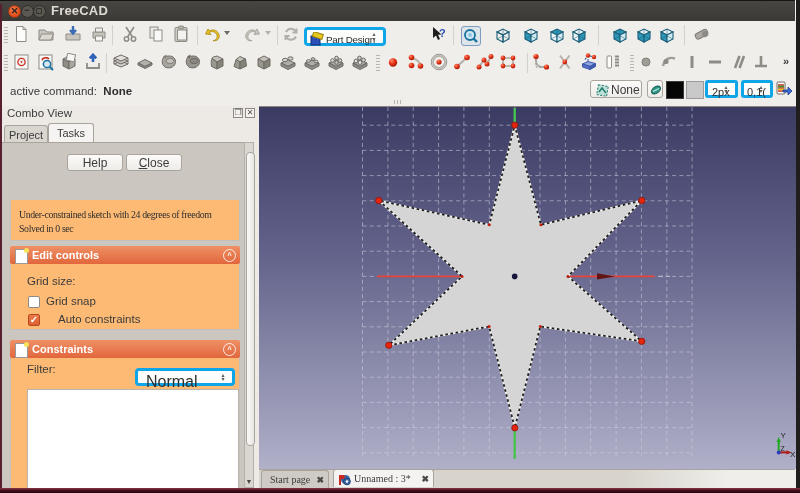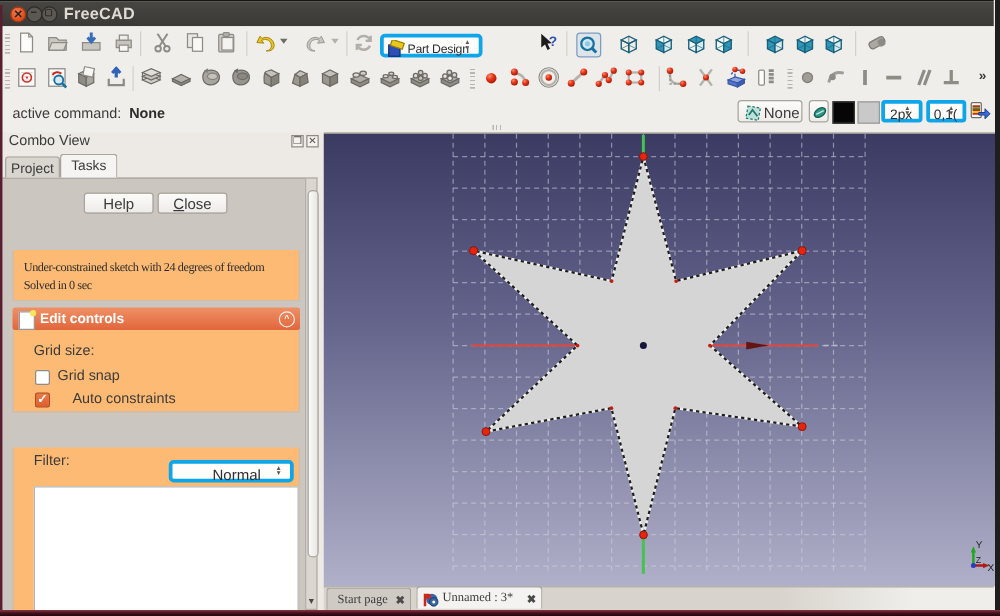--- a/index.html
+++ b/index.html
@@ -492,24 +492,29 @@
           <span class="chev">^</span>
         </div>
       <div class="abs section-body" style="top:121px;height:66px;">
         <div class="abs lbl" style="left:16px;top:11px;">Grid size:</div>
         <div class="abs cb" style="left:17px;top:32px;"></div>
         <div class="abs lbl" style="left:35px;top:31px;">Grid snap</div>
         <div class="abs cb checked" style="left:17px;top:50px;">✓</div>
         <div class="abs lbl" style="left:47px;top:49px;">Auto constraints</div>
       </div>
 
+      <div class="abs section-head" style="top:197px;">
+          <span class="nicon"></span>
+          <span class="txt">Constraints</span>
+          <span class="chev">^</span>
+        </div>
       <div class="abs section-body" style="top:215px;height:131px;border-bottom:none;">
         <div class="abs lbl" style="left:16px;top:5px;">Filter:</div>
         <div class="abs combo" style="left:124px;top:10px;width:100px;height:18px;">
-            <span class="abs" style="left:8px;top:2px;font-size:12px;color:#2f2f2f;margin-left:24px;">Normal</span>
+            <span class="abs" style="left:8px;top:2px;font-size:16px;color:#2f2f2f;">Normal</span>
             <span class="spin"></span>
           </div>
         <div class="abs" style="left:16px;top:31px;width:210px;height:98px;background:#fff;border:1px solid #b9b5ae;"></div>
       </div>
     </div>
     <div class="abs" id="tab-project">
         <span class="tabtxt">Project</span>
       </div>
     <div class="abs" id="tab-tasks">
         <span class="tabtxt">Tasks</span>

